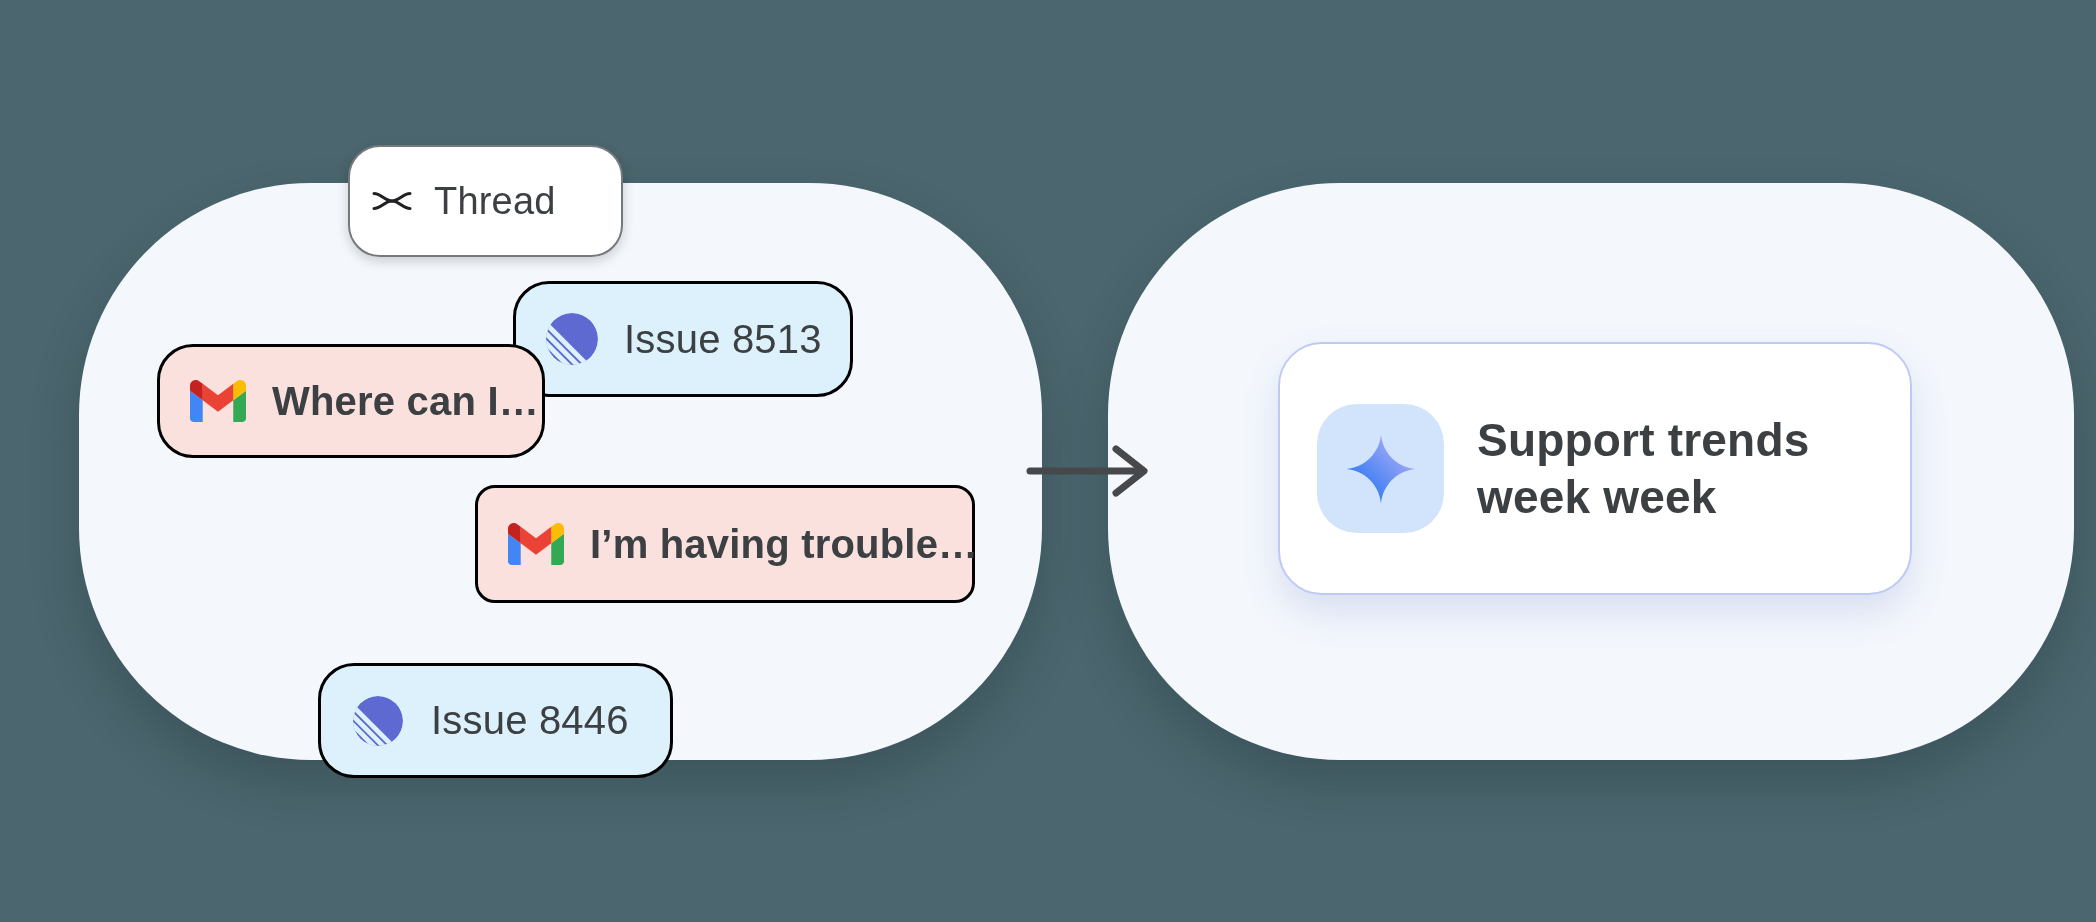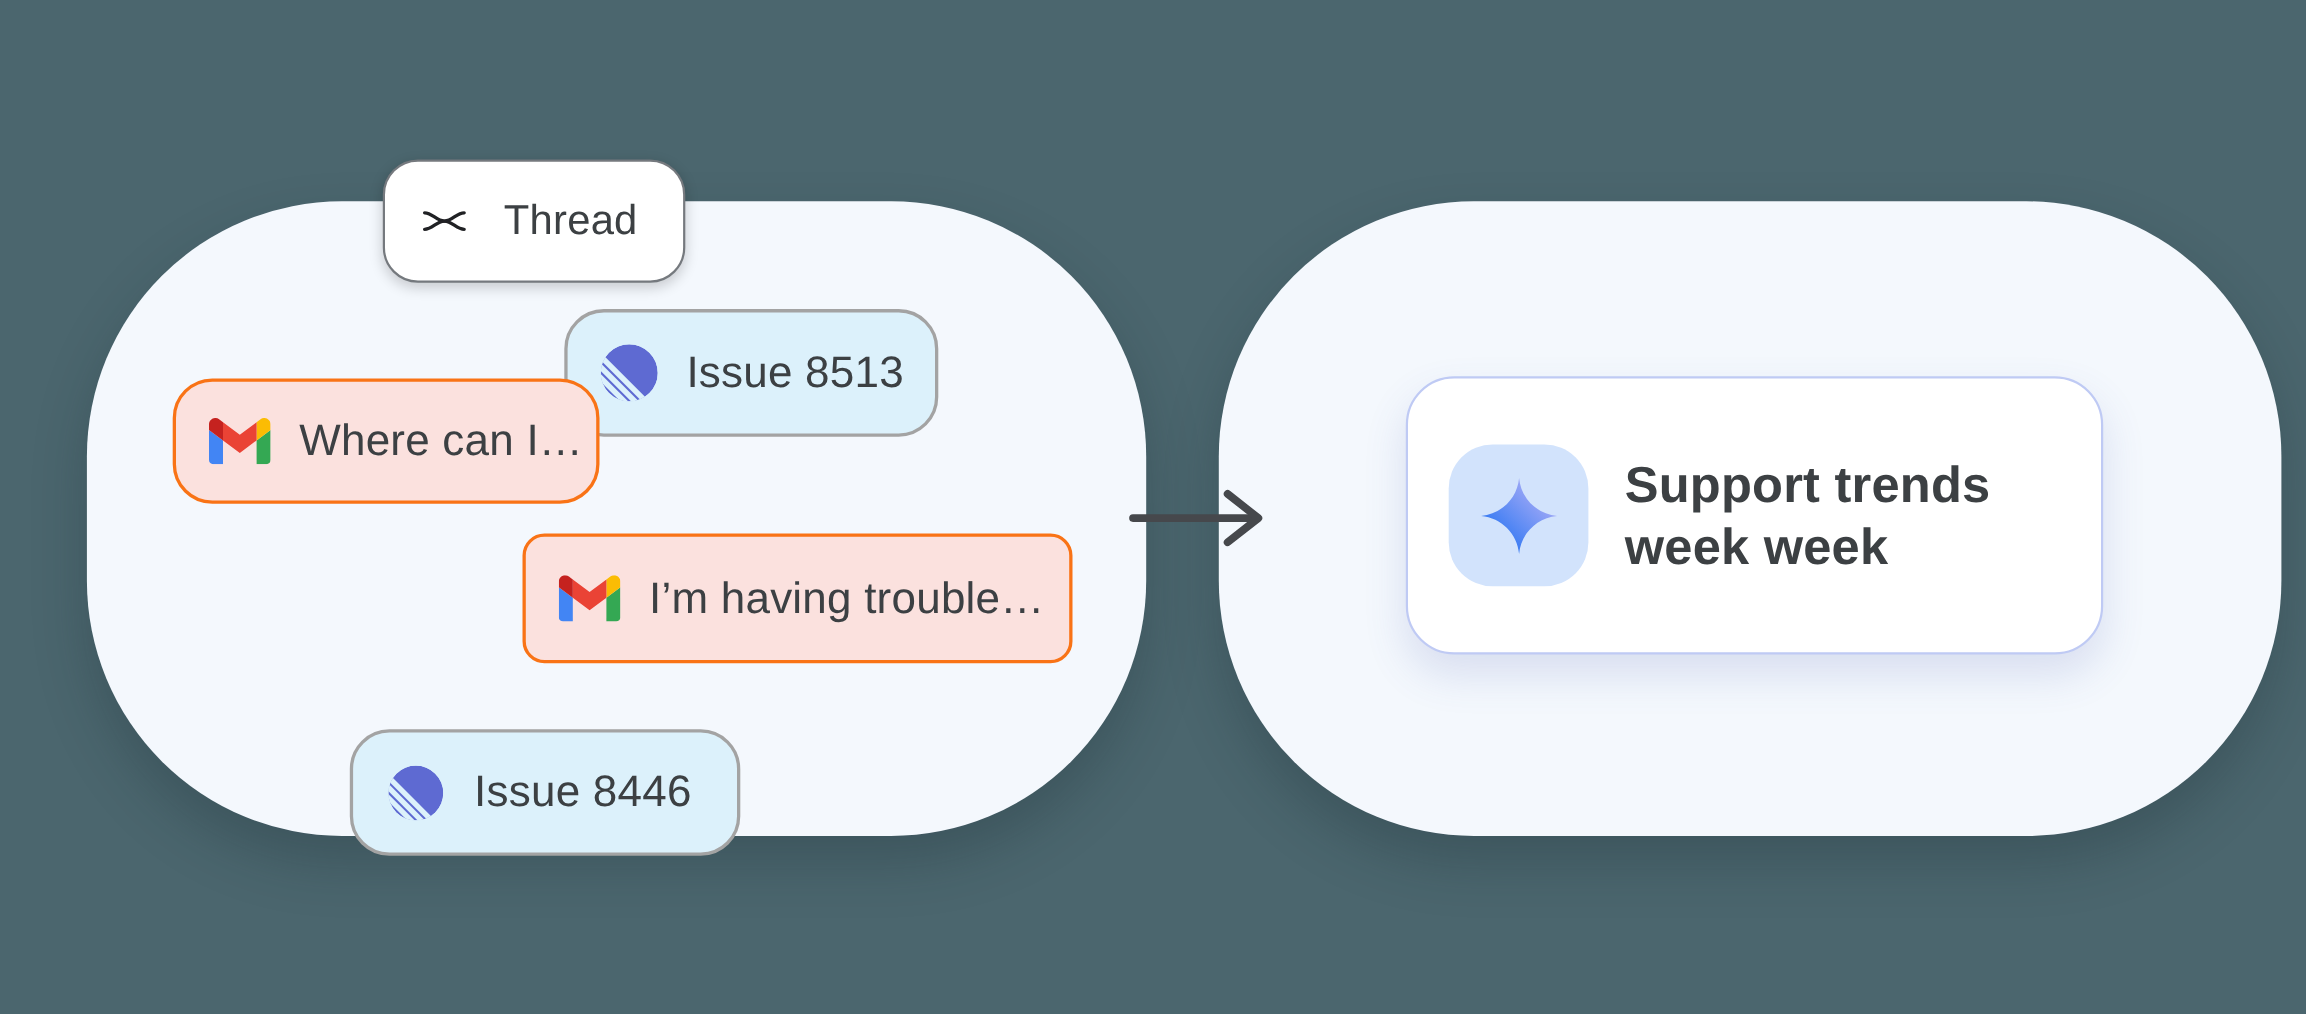--- a/index.html
+++ b/index.html
@@ -30,26 +30,26 @@
     box-sizing:border-box;
     background:#fff;
     border-radius:36px;
     color:#3c4043;
     white-space:nowrap;
   }
   .chip .chip-label{font-size:40px;letter-spacing:.2px;color:#3c4043;}
   .chip--thread{
     left:348px;top:145px;width:275px;height:112px;
     border:2px solid #75797e;border-radius:32px;
-    padding-left:32px;gap:32px;
+    padding-left:20px;gap:20px;
     box-shadow:0 4px 12px rgba(0,0,0,.18);
   }
   .chip--thread .chip-label{font-size:38px;}
-  .chip--blue{background:#dcf1fb;border:3px solid #a3a3a3;}
-  .chip--red{background:#fbe1de;border:3px solid #f97316;}
+  .chip--blue{background:#dcf1fb;border:3px solid #000000;}
+  .chip--red{background:#fbe1de;border:3px solid #000000;font-weight:bold;}
 
   .chip--i8513{left:513px;top:281px;width:340px;height:116px;padding-left:30px;gap:26px;}
   .chip--where{left:157px;top:344px;width:388px;height:114px;padding-left:30px;gap:26px;}
   .chip--trouble{left:475px;top:485px;width:500px;height:118px;padding-left:30px;gap:26px;border-radius:20px;}
   .chip--i8446{left:318px;top:663px;width:355px;height:115px;padding-left:32px;gap:28px;}
 
   .icon{display:inline-flex;align-items:center;justify-content:center;flex:0 0 auto;}
   .icon svg{display:block;}
 
   

